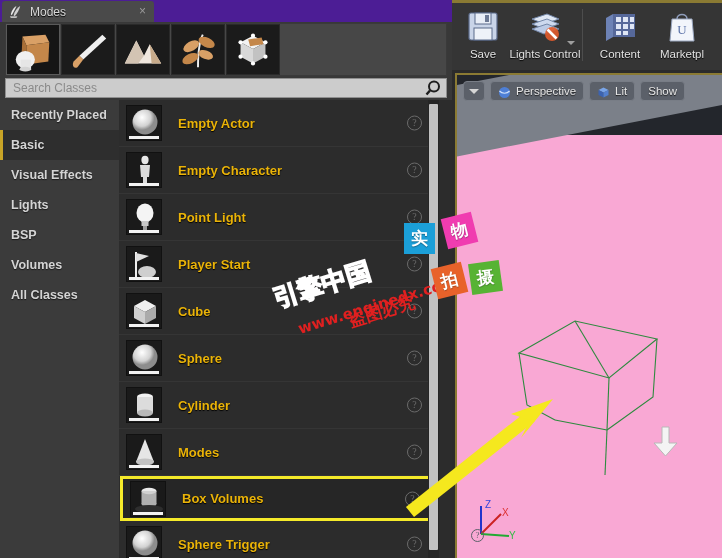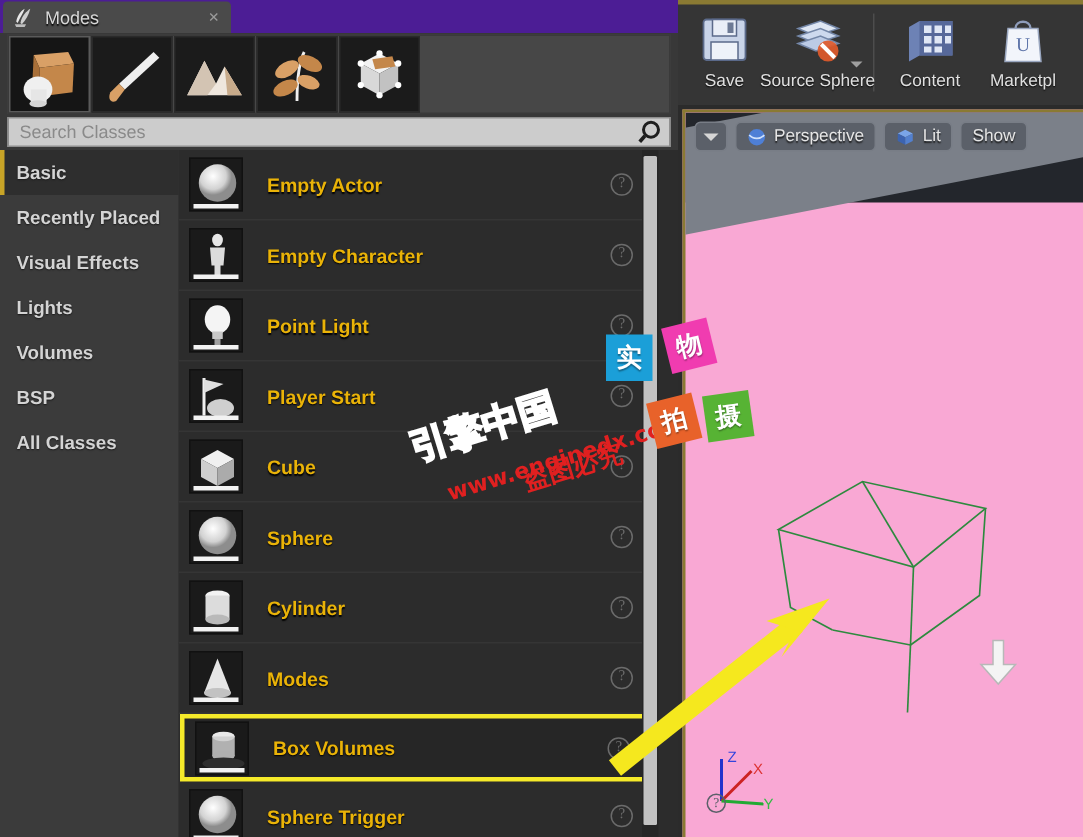--- a/index.html
+++ b/index.html
@@ -327,37 +327,37 @@
       <input type="text" placeholder="Search Classes" style="">
       <span class="search-icon">
         <svg viewBox="0 0 22 18" width="22" height="18">
           <circle cx="10" cy="7.5" r="5" stroke="#1e1e1e" stroke-width="2" fill="none"></circle>
           <line x1="6" y1="11.5" x2="2.5" y2="15.5" stroke="#1e1e1e" stroke-width="2.4"></line>
         </svg>
       </span>
     </div>
 
     <div class="categories">
+        <div class="cat">
+          <span>Recently Placed</span>
+        </div>
         <div class="cat selected">
           <span>Basic</span>
         </div>
         <div class="cat">
-          <span>Recently Placed</span>
-        </div>
-        <div class="cat">
           <span>Visual Effects</span>
         </div>
         <div class="cat">
           <span>Lights</span>
         </div>
         <div class="cat">
+          <span>BSP</span>
+        </div>
+        <div class="cat">
           <span>Volumes</span>
-        </div>
-        <div class="cat">
-          <span>BSP</span>
         </div>
         <div class="cat">
           <span>All Classes</span>
         </div>
       </div>
 
     <div class="actorlist">
         <div class="actor-row">
           <div class="actor-thumb"><svg viewBox="0 0 36 36" width="36" height="36">
               <defs>
@@ -487,21 +487,21 @@
         <div class="tb-btn">
           <span class="tb-icon">
             <svg viewBox="0 0 36 34" width="36" height="34">
               <path d="M5 9 L20 4 L32 9 L17 14 Z" fill="#dfe7f4" stroke="#7487a8" stroke-width="1"></path>
               <path d="M5 14 L20 9 L32 14 L17 19 Z" fill="#cdd9ee" stroke="#7487a8" stroke-width="1"></path>
               <path d="M5 19 L20 14 L32 19 L17 24 Z" fill="#bccbe6" stroke="#7487a8" stroke-width="1"></path>
               <circle cx="25" cy="24" r="7" fill="#e05a2b" opacity="0.92"></circle>
               <line x1="20.5" y1="19.5" x2="29.5" y2="28.5" stroke="#fff" stroke-width="2.6"></line>
             </svg>
           </span>
-          <span class="tb-label">Source Sphere</span>
+          <span class="tb-label">Lights Control</span>
           <span class="tb-caret"></span>
         </div>
       </div>
       <div class="tb-sep"></div>
       <div class="tb-group">
         <div class="tb-btn">
           <span class="tb-icon">
             <svg viewBox="0 0 36 34" width="36" height="34">
               <path d="M4 8 L11 4 L33 4 L33 27 L11 27 L4 31 Z" fill="#6d82b5"></path>
               <rect x="11" y="4" width="22" height="23" fill="#56689a"></rect>

